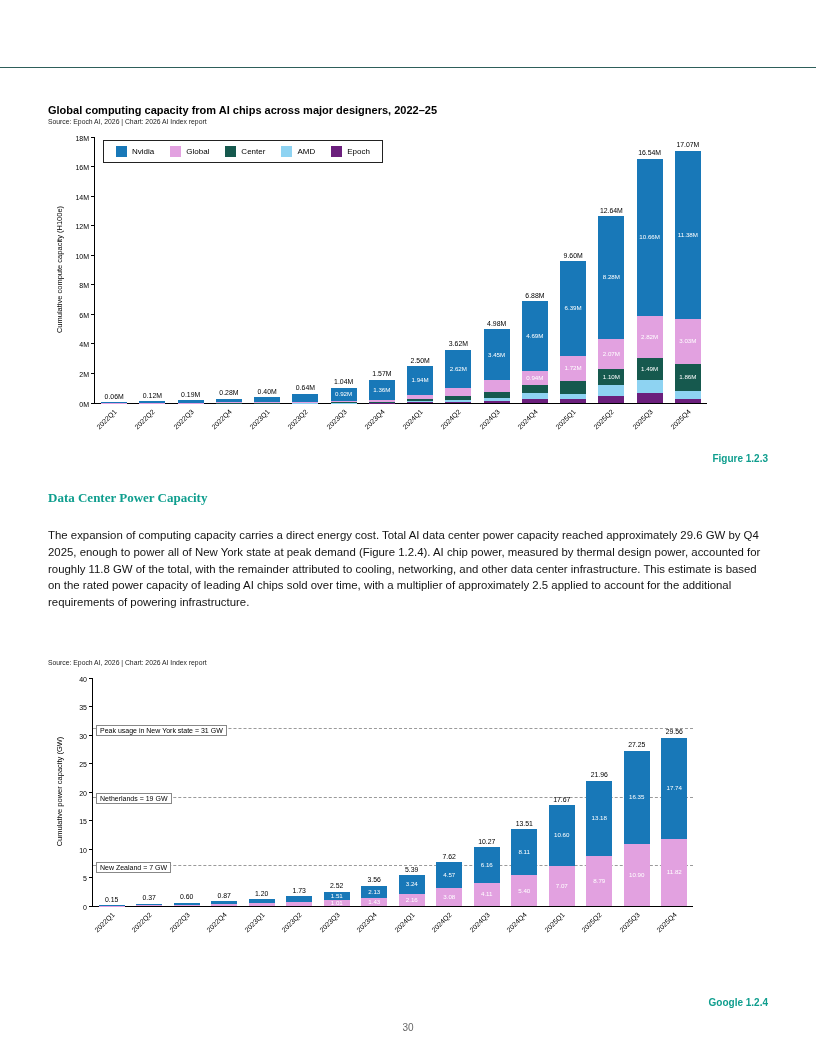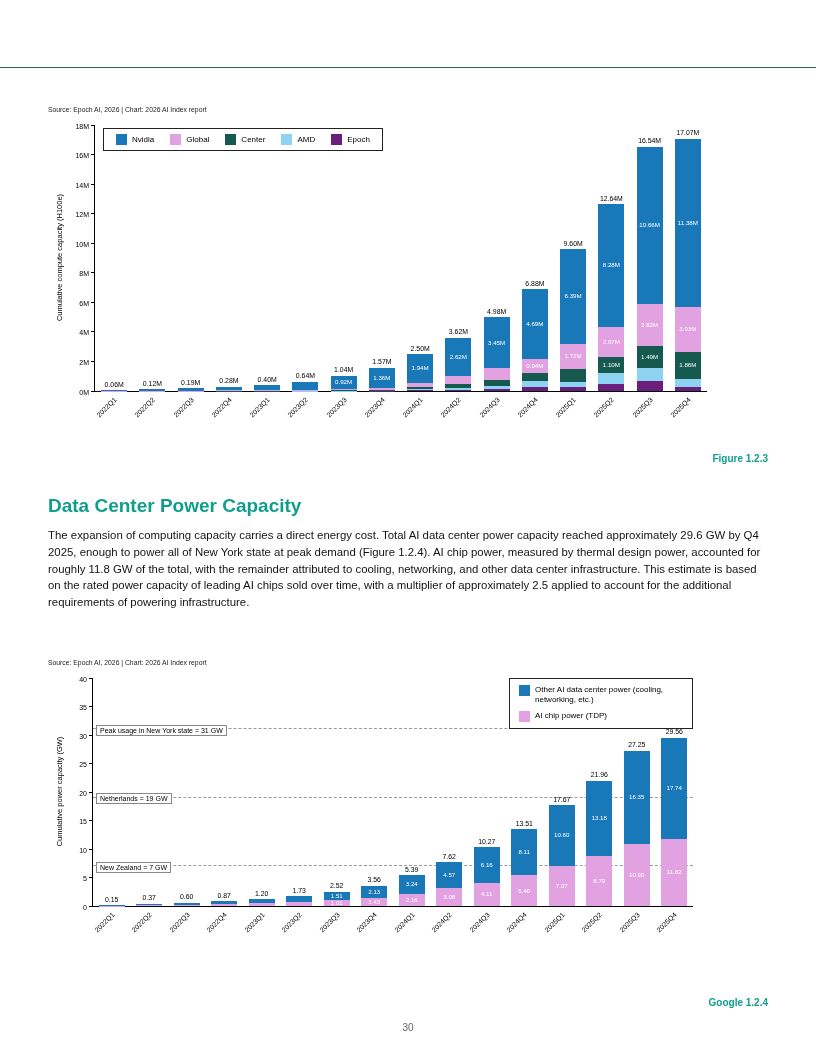--- a/index.html
+++ b/index.html
@@ -56,35 +56,36 @@
   #fig2 .legend { right:0px; top:0px; flex-direction:column; gap:5px; padding:6px 9px; }
   .legend-item { display:flex; gap:5px; font-size:8px; color:#000; align-items:center; }
   #fig2 .legend-item { align-items:flex-start; }
   #fig2 .legend-label { max-width:148px; line-height:1.3; }
   .legend-swatch { width:11px; height:11px; flex:none; }
 
   .figure-caption { position:absolute; right:48px; font-size:10px; font-weight:bold; color:#0f9e8e; }
   #cap1 { top:453px; }
   #cap2 { top:997px; }
 
-  .section-heading { position:absolute; left:48px; top:479px; font-size:19px; font-weight:bold; color:#0f9e8e; }
+  .section-heading { position:absolute; left:48px; top:479px; font-size:13px; font-weight:bold; color:#0f9e8e;font-family:Liberation Serif, serif; }
   .body-paragraph {
     position:absolute; left:48px; top:516px; width:724px;
     font-size:11.4px; line-height:1.46; color:#131313;
   }
   .page-number { position:absolute; left:0; width:100%; top:1022px; text-align:center; font-size:10px; color:#666; }
 </style>
 </head>
 <body>
 
 <div class="page">
 
   <div class="header-rule"></div>
 
   <section class="figure-block" id="fig1">
+    <div class="chart-title">Global computing capacity from AI chips across major designers, 2022–25</div>
     <div class="chart-source">Source: Epoch AI, 2026 | Chart: 2026 AI Index report</div>
     <div class="plot-wrap">
       <div class="plot" style="width: 612px; height: 266px;">
         <div class="ylabel">Cumulative compute capacity (H100e)</div>
         <div class="legend">
             <div class="legend-item">
               <div class="legend-swatch" style="background: rgb(24, 120, 184);"></div>
               <span class="legend-label">Nvidia</span>
             </div>
             <div class="legend-item">
@@ -333,30 +334,20 @@
   <div class="figure-caption" id="cap1">Figure 1.2.3</div>
 
   <h2 class="section-heading">Data Center Power Capacity</h2>
   <p class="body-paragraph">The expansion of computing capacity carries a direct energy cost. Total AI data center power capacity reached approximately 29.6 GW by Q4 2025, enough to power all of New York state at peak demand (Figure 1.2.4). AI chip power, measured by thermal design power, accounted for roughly 11.8 GW of the total, with the remainder attributed to cooling, networking, and other data center infrastructure. This estimate is based on the rated power capacity of leading AI chips sold over time, with a multiplier of approximately 2.5 applied to account for the additional requirements of powering infrastructure.</p>
 
   <section class="figure-block" id="fig2">
     <div class="chart-source">Source: Epoch AI, 2026 | Chart: 2026 AI Index report</div>
     <div class="plot-wrap">
       <div class="plot" style="width: 600px; height: 228px;">
         <div class="ylabel">Cumulative power capacity (GW)</div>
-        <div class="legend">
-            <div class="legend-item">
-              <div class="legend-swatch" style="background: rgb(24, 120, 184);"></div>
-              <span class="legend-label">Other AI data center power (cooling, networking, etc.)</span>
-            </div>
-            <div class="legend-item">
-              <div class="legend-swatch" style="background: rgb(226, 161, 224);"></div>
-              <span class="legend-label">AI chip power (TDP)</span>
-            </div>
-          </div>
       <div class="ytick-mark" style="bottom: -0.5px;"></div>
           <div class="ytick-label" style="bottom: -4.5px;">0</div>
           <div class="ytick-mark" style="bottom: 28px;"></div>
           <div class="ytick-label" style="bottom: 24px;">5</div>
           <div class="ytick-mark" style="bottom: 56.5px;"></div>
           <div class="ytick-label" style="bottom: 52.5px;">10</div>
           <div class="ytick-mark" style="bottom: 85px;"></div>
           <div class="ytick-label" style="bottom: 81px;">15</div>
           <div class="ytick-mark" style="bottom: 113.5px;"></div>
           <div class="ytick-label" style="bottom: 109.5px;">20</div>

